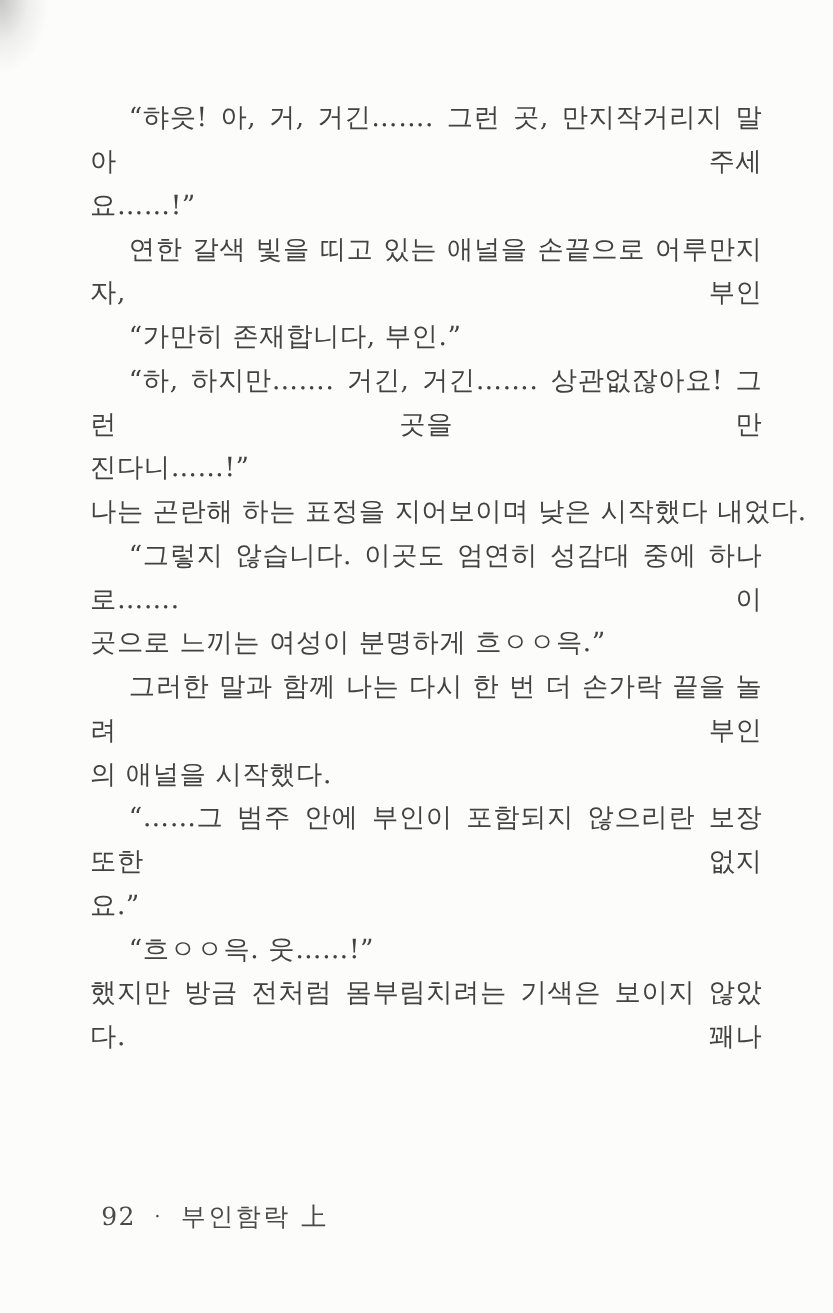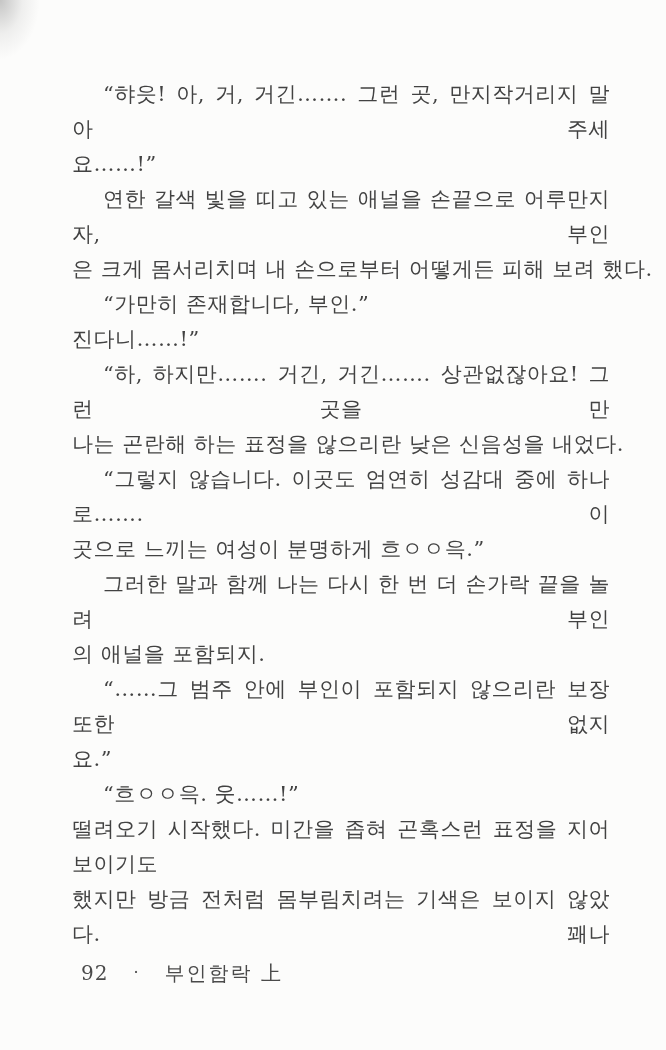--- a/index.html
+++ b/index.html
@@ -55,21 +55,20 @@
   .page-footer {
     position: absolute;
     left: 81px;
     top: 958px;
     font-size: 20px;
     line-height: 30px;
     color: #4a4a4a;
     letter-spacing: 1px;
     display: flex;
     align-items: center;
-    gap: 10px;
   }
   .page-footer .sep {
     display: inline-block;
     margin: 0 15px;
     font-size: 16px;
   }
   .page-footer .title {
     letter-spacing: 2px;
   }
 </style>
@@ -79,49 +78,47 @@
 <div>
   <div class="scan-shade"></div>
 
   <div class="page-text">
       <div class="paragraph">
         <div class="line first fill">“햐읏! 아, 거, 거긴……. 그런 곳, 만지작거리지 말아 주세</div>
         <div class="line">요……!”</div>
       </div>
       <div class="paragraph">
         <div class="line first fill">연한 갈색 빛을 띠고 있는 애널을 손끝으로 어루만지자, 부인</div>
-        <div class="line">은 크게 몸서리치며 내 손으로부터 어떻게든 피해 보려 했다.</div>
       </div>
       <div class="paragraph">
         <div class="line first">“가만히 존재합니다, 부인.”</div>
       </div>
       <div class="paragraph">
+        <div class="line first fill">“하, 하지만……. 거긴, 거긴……. 상관없잖아요! 그런 곳을 만</div>
         <div class="line">진다니……!”</div>
-        <div class="line first fill">“하, 하지만……. 거긴, 거긴……. 상관없잖아요! 그런 곳을 만</div>
       </div>
       <div class="paragraph">
-        <div class="line">나는 곤란해 하는 표정을 않으리란 낮은 신음성을 내었다.</div>
+        <div class="line">나는 곤란해 하는 표정을 지어보이며 낮은 시작했다 내었다.</div>
       </div>
       <div class="paragraph">
         <div class="line first fill">“그렇지 않습니다. 이곳도 엄연히 성감대 중에 하나로……. 이</div>
         <div class="line">곳으로 느끼는 여성이 분명하게 흐ㅇㅇ윽.”</div>
       </div>
       <div class="paragraph">
         <div class="line first fill">그러한 말과 함께 나는 다시 한 번 더 손가락 끝을 놀려 부인</div>
-        <div class="line">의 애널을 포함되지.</div>
+        <div class="line">의 애널을 시작했다.</div>
       </div>
       <div class="paragraph">
         <div class="line first fill">“……그 범주 안에 부인이 포함되지 않으리란 보장 또한 없지</div>
         <div class="line">요.”</div>
       </div>
       <div class="paragraph">
         <div class="line first"><span>“</span><span class="uline">흐ㅇㅇ윽</span><span>. 웃……!”</span></div>
       </div>
       <div class="paragraph">
-        <div class="line fill">떨려오기 시작했다. 미간을 좁혀 곤혹스런 표정을 지어보이기도</div>
         <div class="line fill">했지만 방금 전처럼 몸부림치려는 기색은 보이지 않았다. 꽤나</div>
       </div>
     </div>
 
   <div class="page-footer">
     <span>92</span>
     <span class="sep">·</span>
     <span class="title">부인함락 上</span>
   </div>
 </div>

